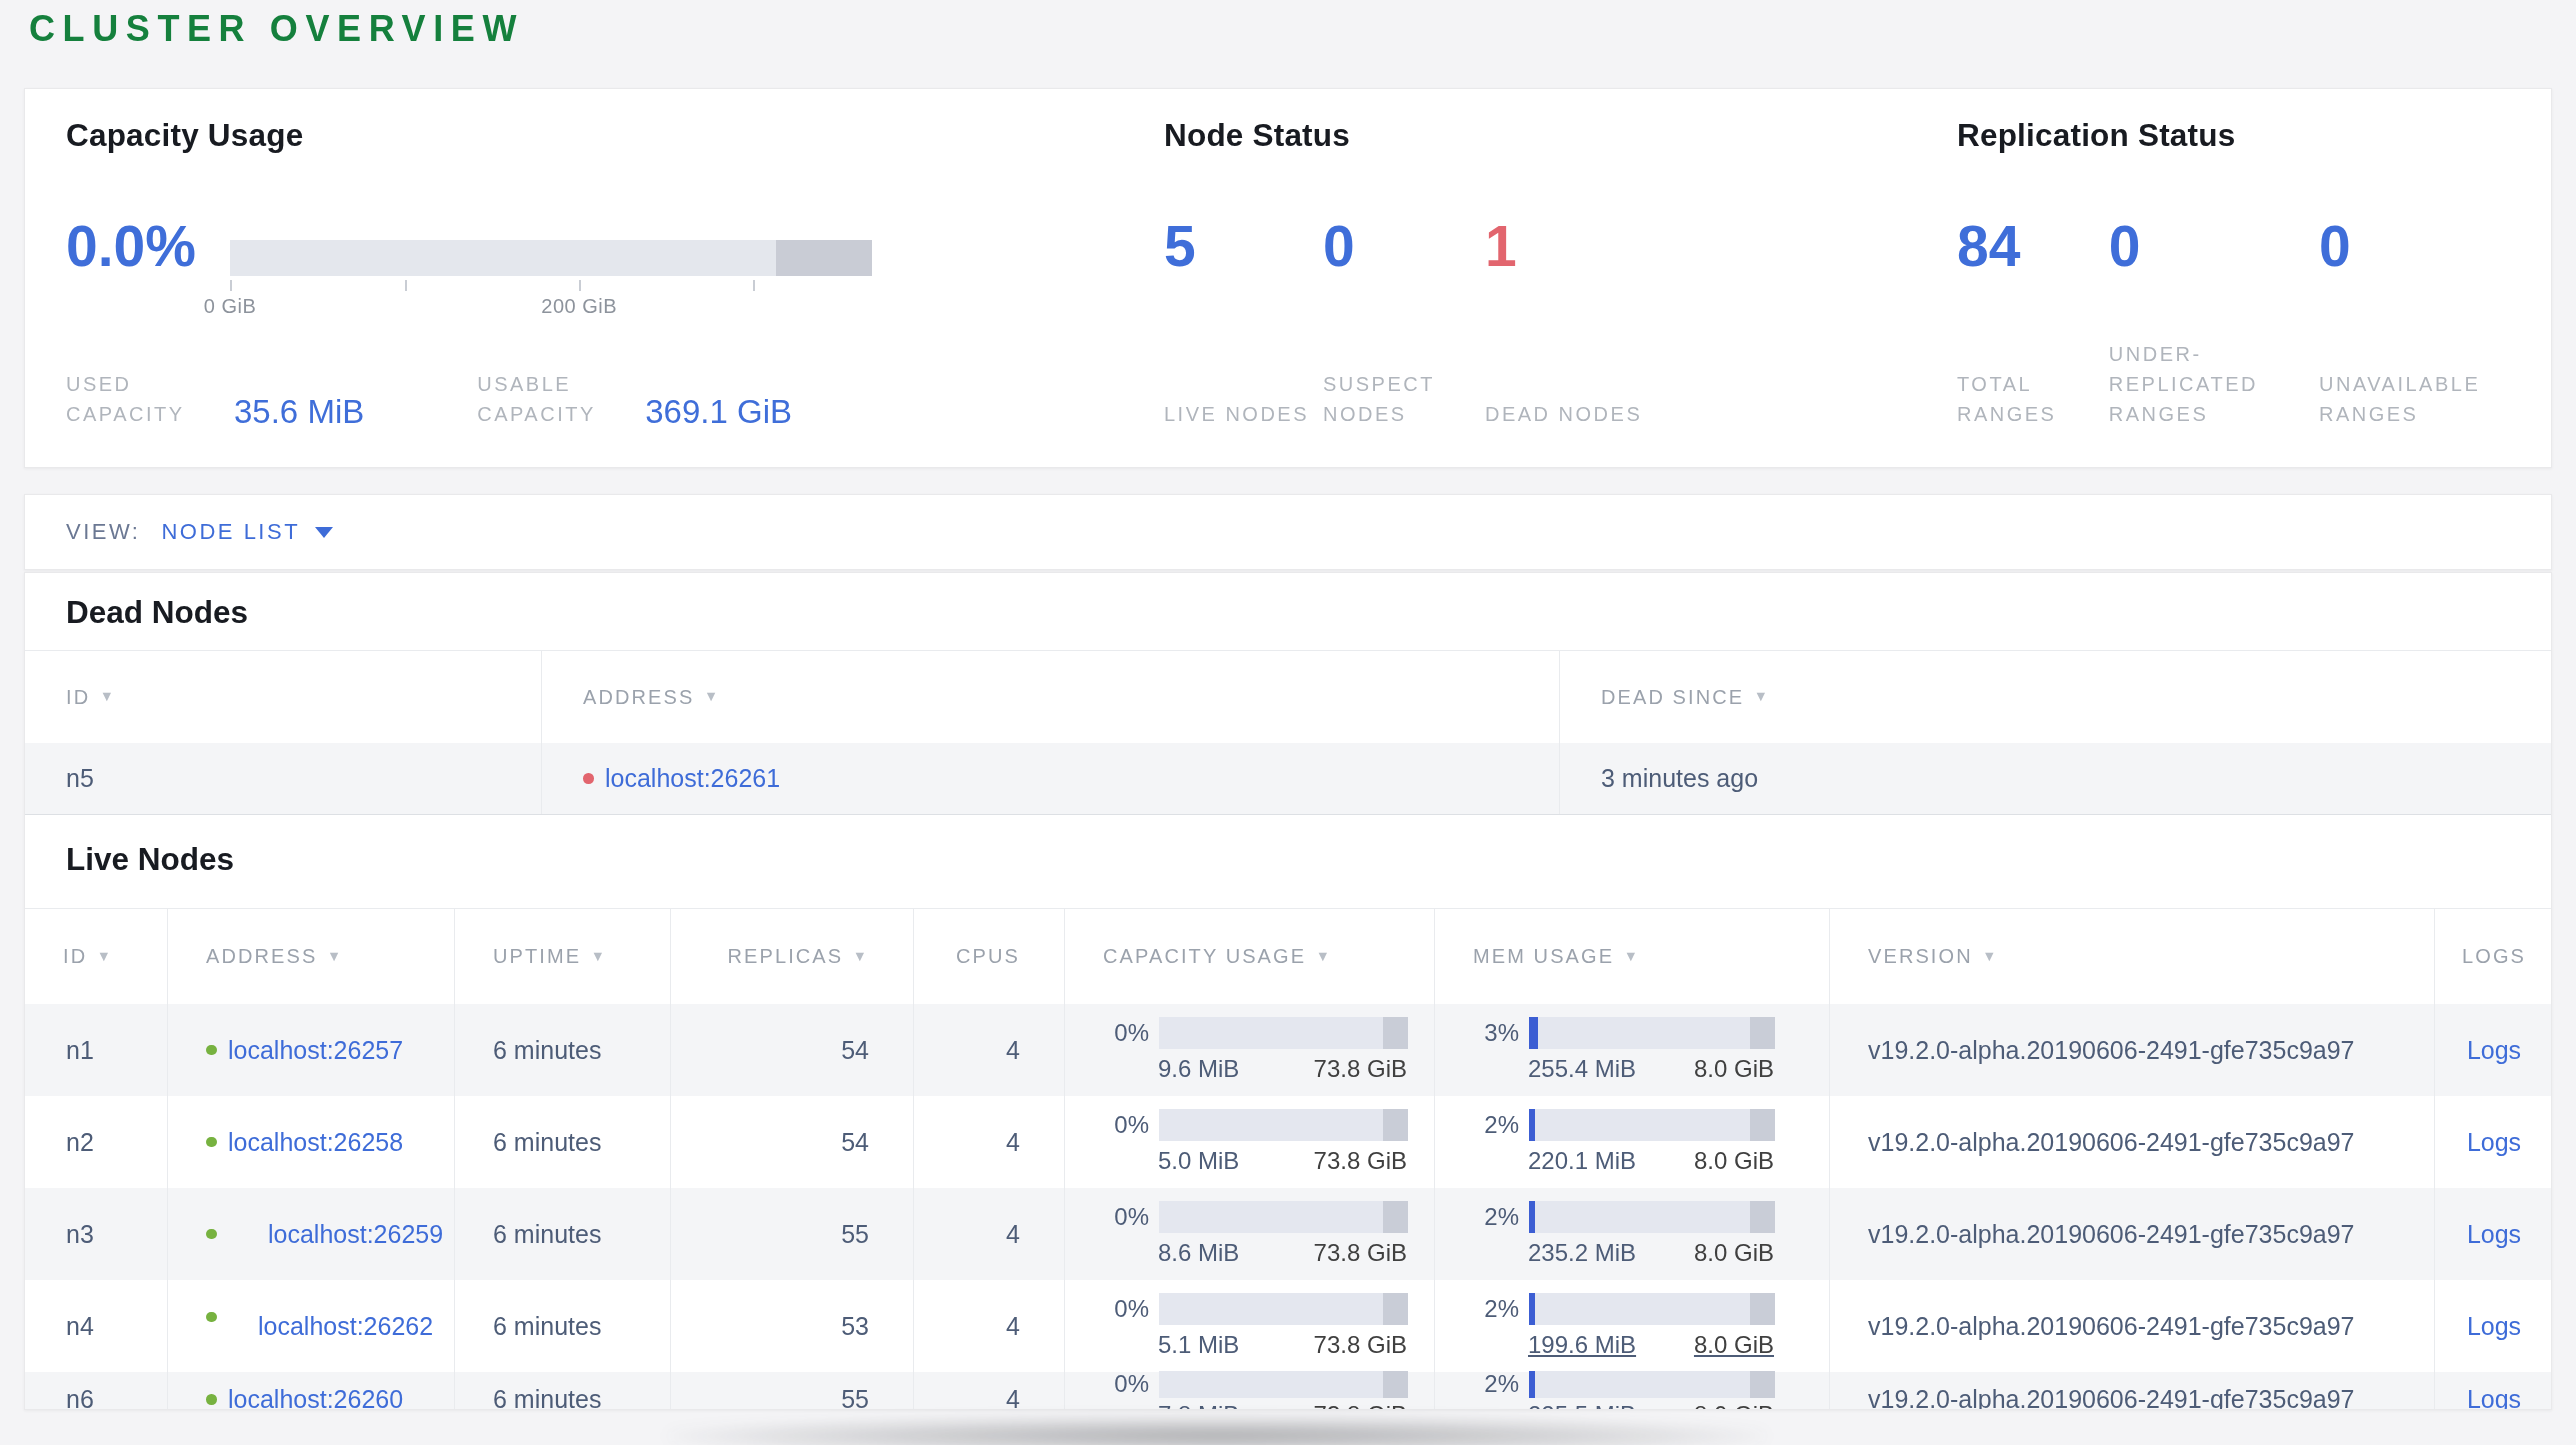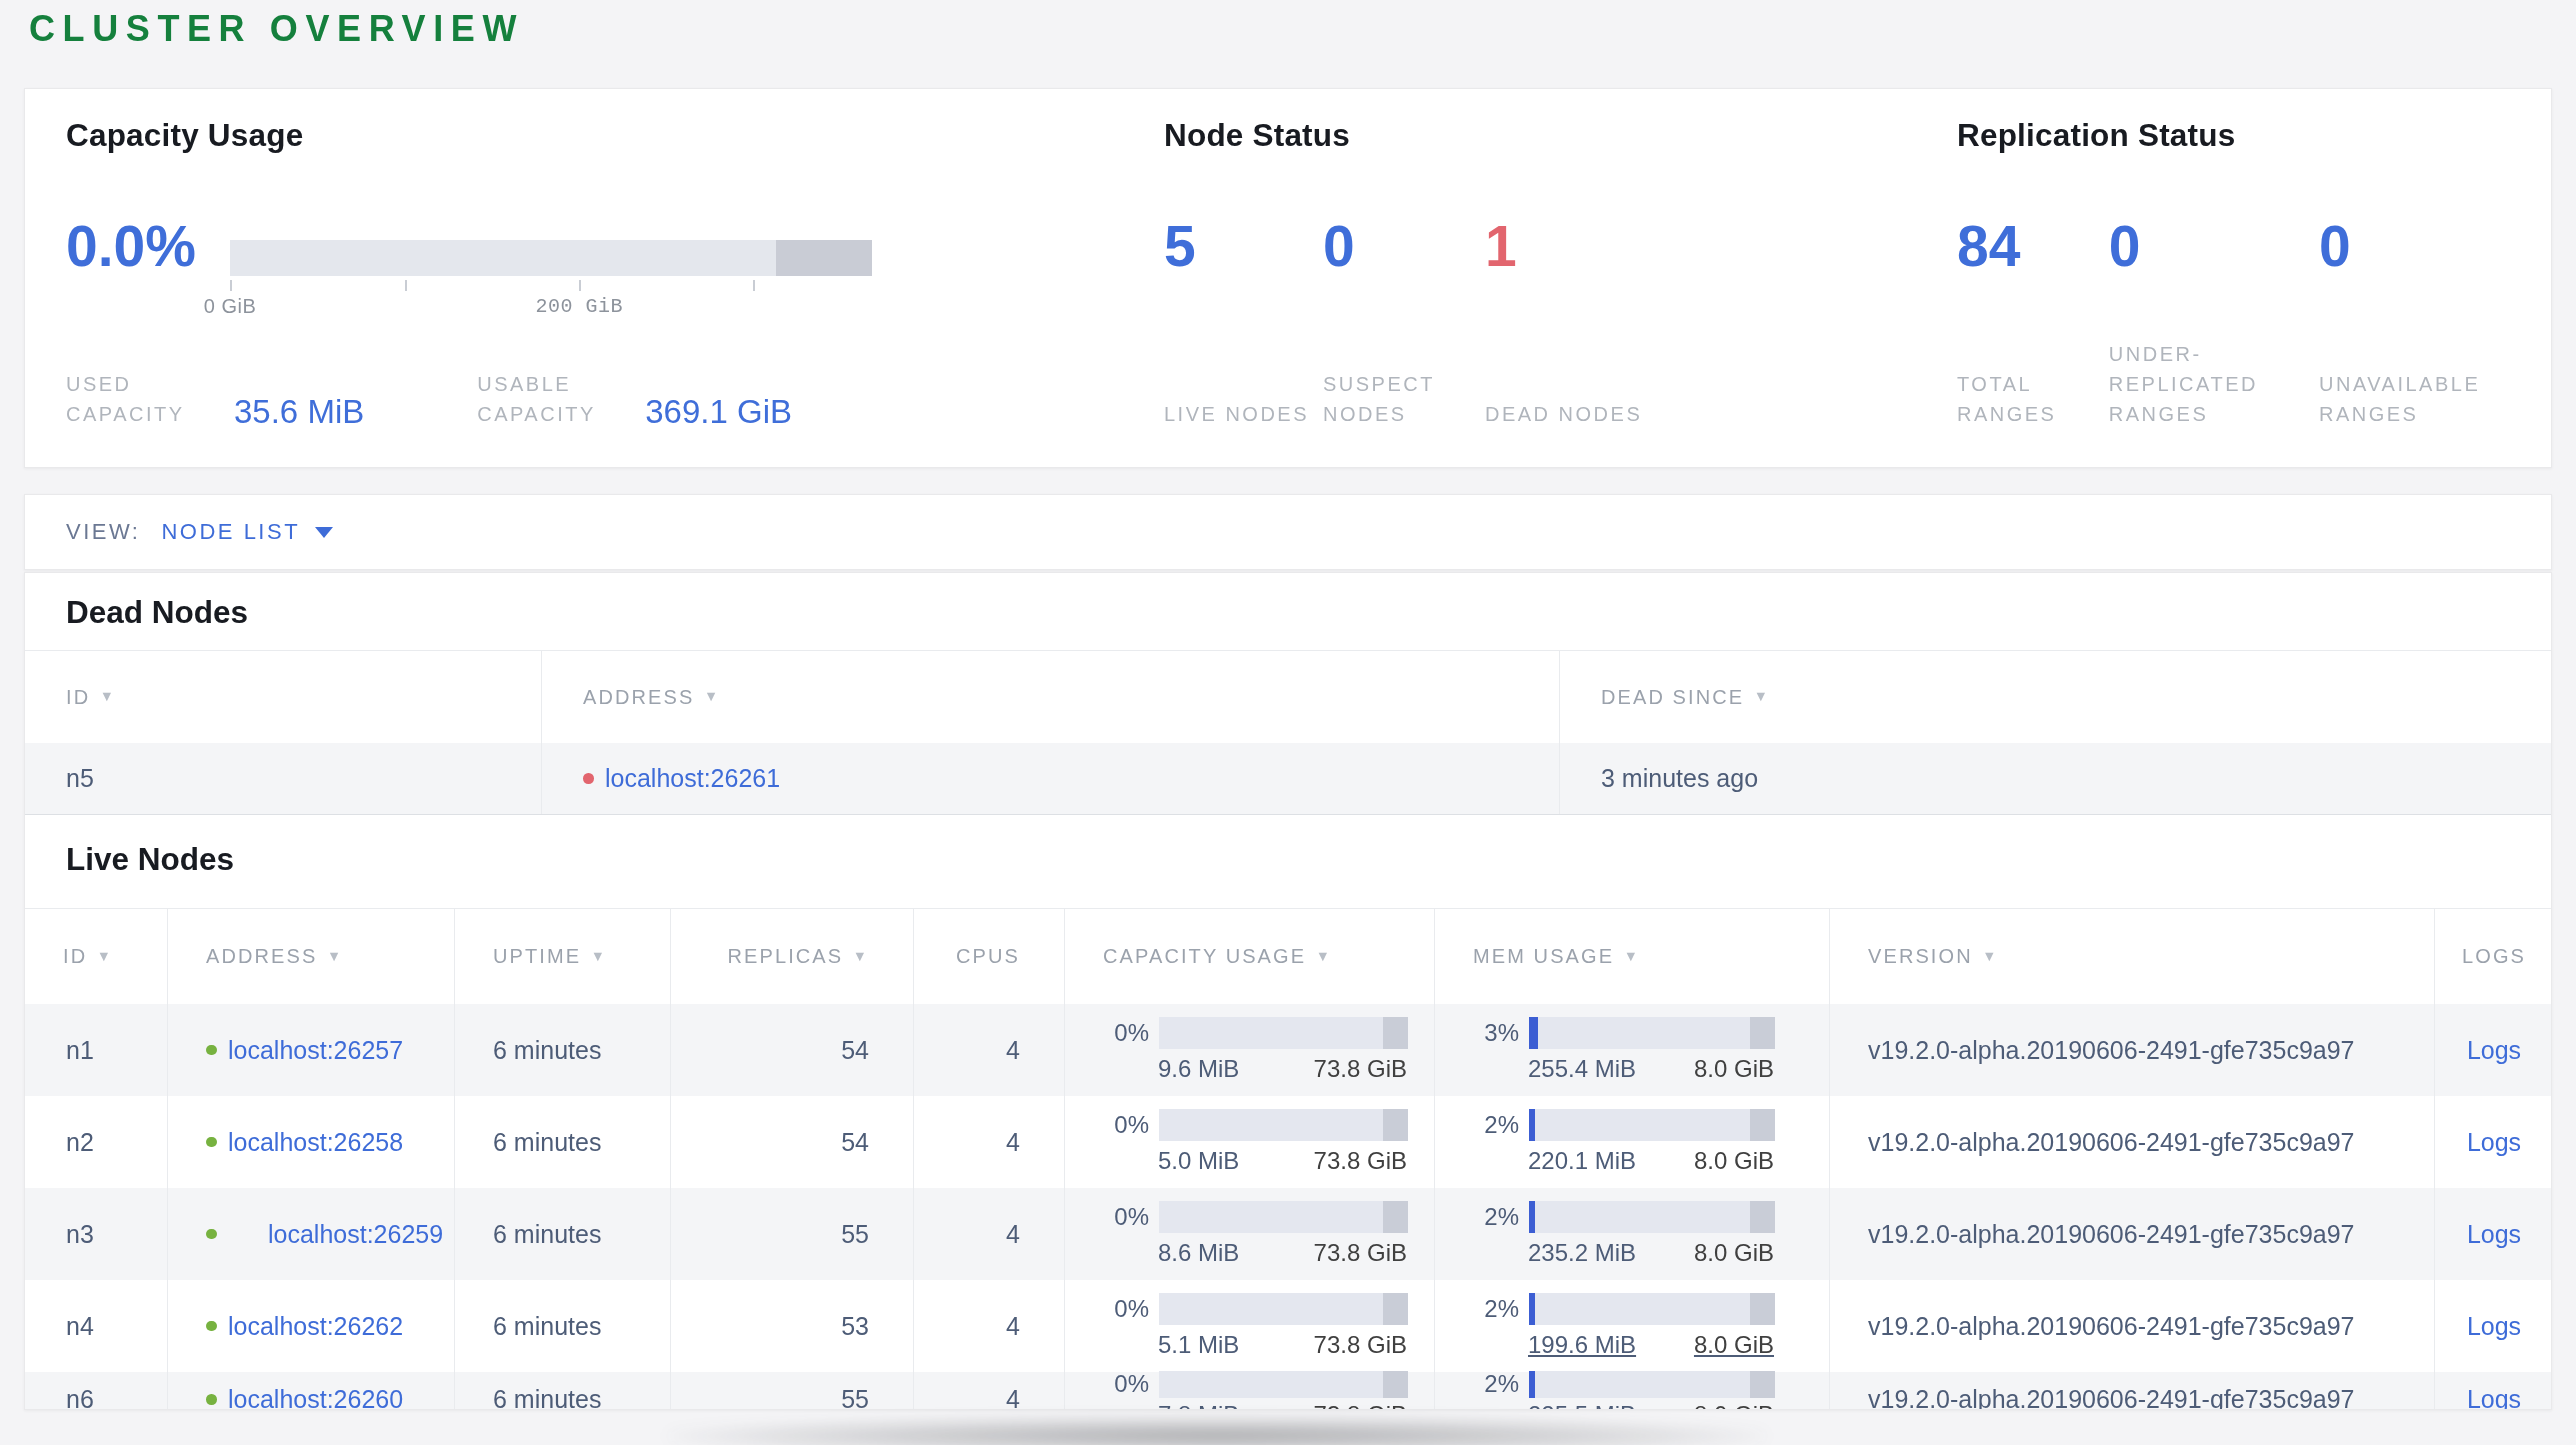--- a/index.html
+++ b/index.html
@@ -161,21 +161,21 @@
               <div class="endcap"></div>
             </div>
           <div class="cap-ticks" id="cap-ticks">
               <i style="left: 0%;"></i>
               <i style="left: 27.2%;"></i>
               <i style="left: 54.4%;"></i>
               <i style="left: 81.5%;"></i>
             </div>
           <div class="cap-tick-labels" id="cap-tick-labels">
               <span style="left: 0%;">0 GiB</span>
-              <span style="left: 54.4%; font-family: Liberation Mono, monospace;">200 GiB</span>
+              <span style="left: 54.4%;">200 GiB</span>
             </div>
         </div>
       </div>
       <div class="cap-stats">
         <div class="cap-stat-lbl">USED CAPACITY</div>
         <div class="cap-stat-val">35.6 MiB</div>
         <div class="cap-stat-lbl cap-pair2">USABLE CAPACITY</div>
         <div class="cap-stat-val">369.1 GiB</div>
       </div>
     </div>
@@ -434,21 +434,21 @@
         <div class="cell dcell row-gray al">
           <span class="ctext">v19.2.0-alpha.20190606-2491-gfe735c9a97</span>
         </div>
         <div class="cell dcell row-gray last ac">
           <a class="link">Logs</a>
         </div>
         <div class="cell dcell al id-col">
           <span class="ctext">n4</span>
         </div>
         <div class="cell dcell al">
-          <span style="display: flex; align-items: center;">
+          <span style="display: flex;  gap: 30px;">
             <i class="dot green"></i>
             <a class="link">localhost:26262</a>
           </span>
         </div>
         <div class="cell dcell al">
           <span class="ctext">6 minutes</span>
         </div>
         <div class="cell dcell ar">
           <span class="ctext">53</span>
         </div>

